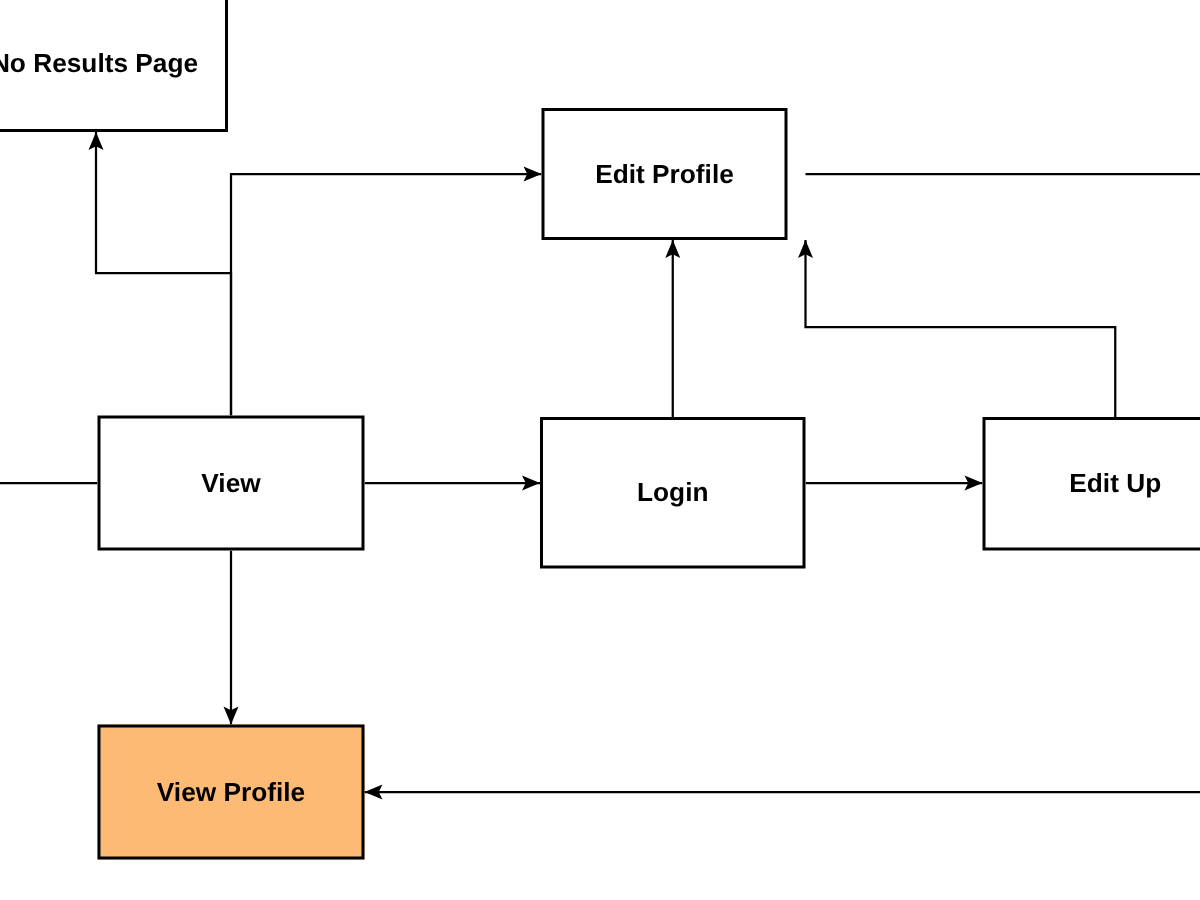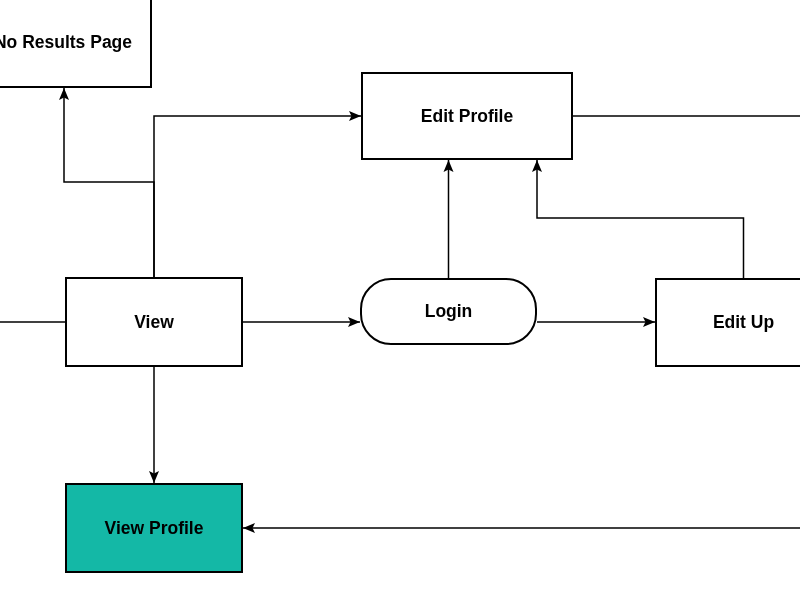--- a/index.html
+++ b/index.html
@@ -58,28 +58,28 @@
       <polyline points="154,277 154,182 64,182 64,88" fill="none" stroke="#000000" stroke-width="1.5" marker-end="url(#arrowhead)"></polyline>
       <polyline points="448.5,278 448.5,160" fill="none" stroke="#000000" stroke-width="1.5" marker-end="url(#arrowhead)"></polyline>
       <polyline points="743.5,278 743.5,218 537,218 537,160" fill="none" stroke="#000000" stroke-width="1.5" marker-end="url(#arrowhead)"></polyline>
       <polyline points="537,116 800,116" fill="none" stroke="#000000" stroke-width="1.5"></polyline>
       <polyline points="800,528 243,528" fill="none" stroke="#000000" stroke-width="1.5" marker-end="url(#arrowhead)"></polyline>
       <polyline points="154,367 154,483" fill="none" stroke="#000000" stroke-width="1.5" marker-end="url(#arrowhead)"></polyline>
     </svg>
 <div class="node" style="left: -26px; top: -4px; width: 178px; height: 92px; background: rgb(255, 255, 255); border-color: rgb(0, 0, 0);">
       <span>No Results Page</span>
     </div>
-    <div class="node" style="left: 361px; top: 72px; width: 212px; height: 88px; background: rgb(255, 255, 255); border-color: rgb(0, 0, 0);">
+    <div class="node" style="left: 361px; top: 72px; width: 164px; height: 88px; background: rgb(255, 255, 255); border-color: rgb(0, 0, 0);">
       <span>Edit Profile</span>
     </div>
     <div class="node" style="left: 65px; top: 277px; width: 178px; height: 90px; background: rgb(255, 255, 255); border-color: rgb(0, 0, 0);">
       <span>View</span>
     </div>
-    <div class="node" style="left: 360px; top: 278px; width: 177px; height: 67px; background: rgb(255, 255, 255); border-color: rgb(0, 0, 0); border-radius: 31px;">
+    <div class="node" style="left: 360px; top: 278px; width: 177px; height: 101px; background: rgb(255, 255, 255); border-color: rgb(0, 0, 0);">
       <span>Login</span>
     </div>
     <div class="node" style="left: 655px; top: 278px; width: 177px; height: 89px; background: rgb(255, 255, 255); border-color: rgb(0, 0, 0);">
       <span>Edit Up</span>
     </div>
-    <div class="node" style="left: 65px; top: 483px; width: 178px; height: 90px; background: #14b8a6; border-color: rgb(0, 0, 0);">
+    <div class="node" style="left: 65px; top: 483px; width: 178px; height: 90px; background: #fdba74; border-color: rgb(0, 0, 0);">
       <span>View Profile</span>
     </div>
   </div>
 
 </body></html>

